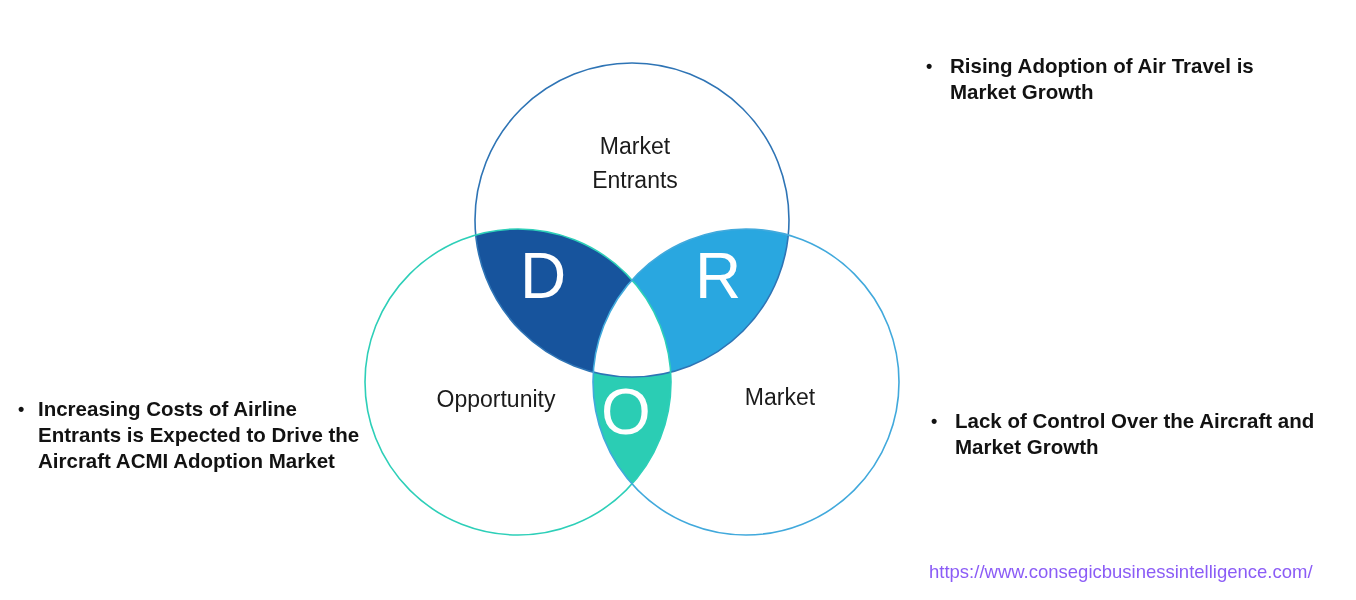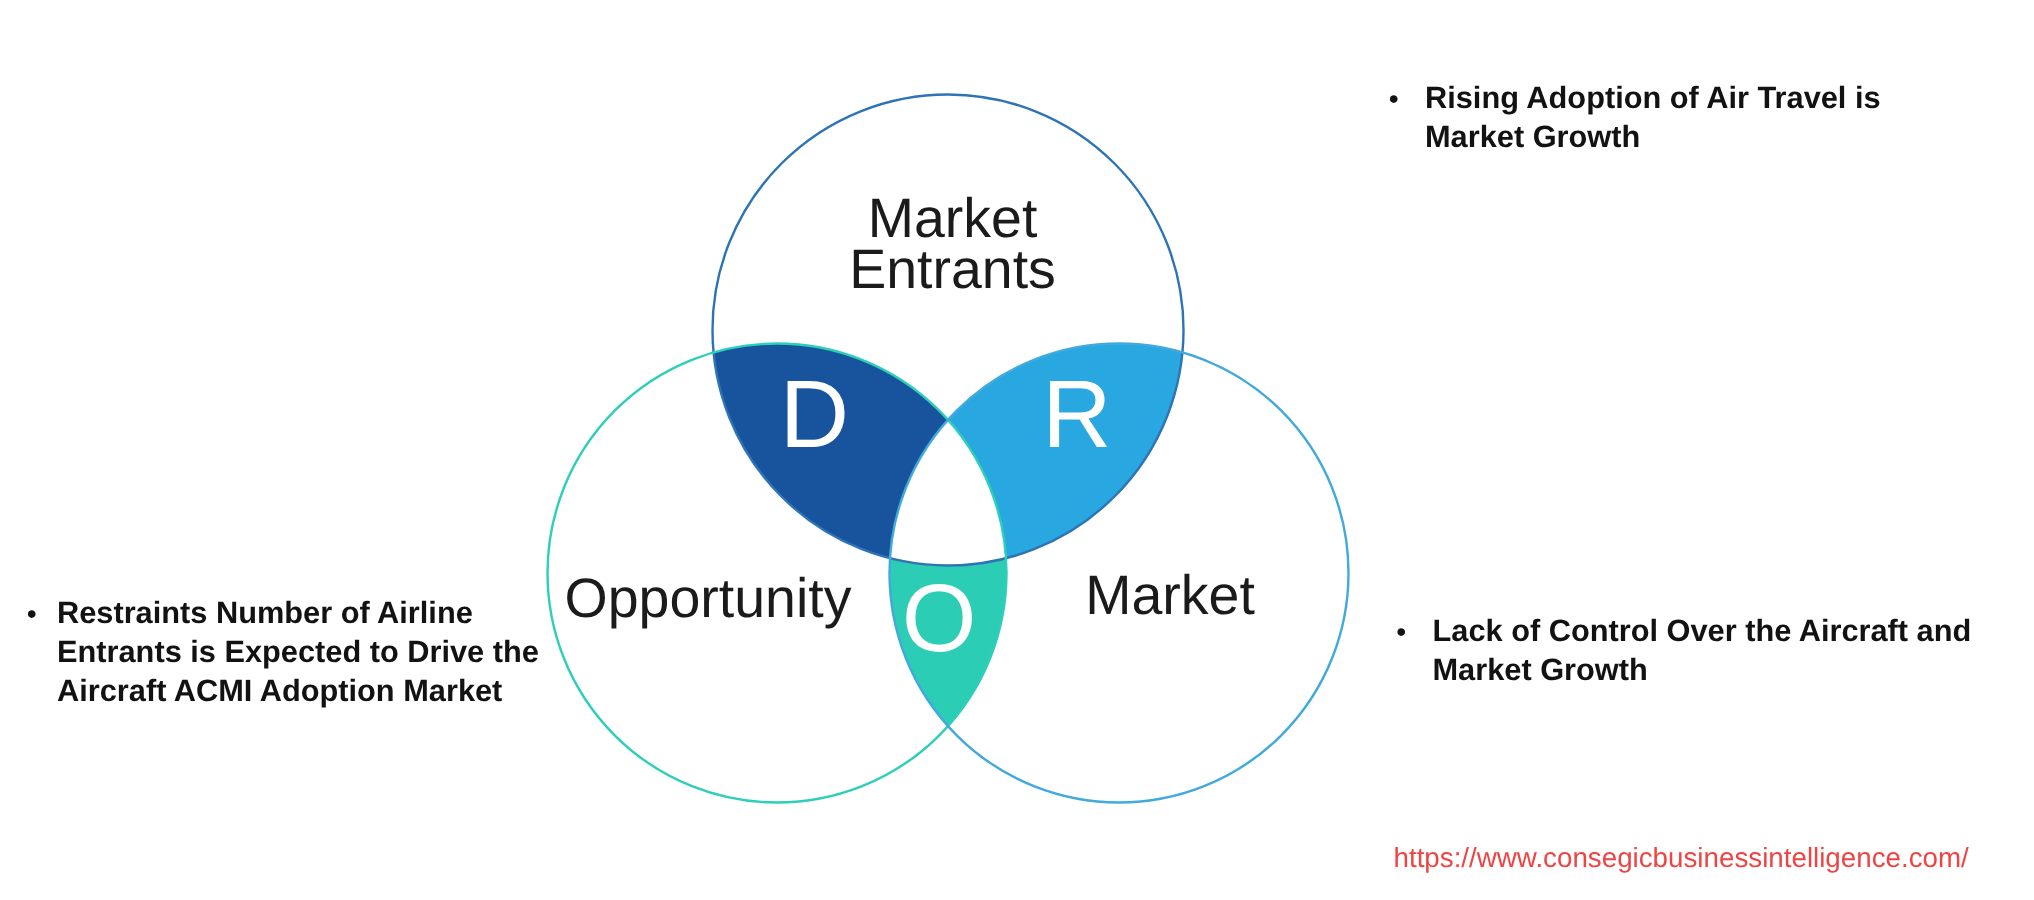--- a/index.html
+++ b/index.html
@@ -9,21 +9,21 @@
     background:#ffffff;
     overflow:hidden;
     font-family:"Liberation Sans", sans-serif;
   }
   .venn-svg{position:absolute;left:0;top:0;}
 
   .venn-label{
     position:absolute;
     transform:translate(-50%,-50%);
     text-align:center;
-    font-size:37px;
+    font-size:23px;
     line-height:34px;
     color:#1b1b1b;
     white-space:nowrap;
   }
   .venn-letter{
     position:absolute;
     transform:translate(-50%,-50%);
     font-size:64px;
     line-height:64px;
     color:#ffffff;
@@ -45,21 +45,21 @@
     flex:0 0 auto;
     font-size:18px;
     line-height:26px;
   }
   .bullet.left .marker{width:20px;}
   .footer-url{
     position:absolute;
     left:929px;top:561px;
     font-size:18.5px;
     line-height:22px;
-    color:#ef4444;
+    color:#8b5cf6;
     white-space:nowrap;
   }
 </style>
 </head>
 <body>
 
 <div class="canvas">
 
   <svg class="venn-svg" width="1356" height="600" viewBox="0 0 1356 600">
     <defs>
@@ -86,42 +86,42 @@
     <circle cx="632" cy="220" r="157" fill="none" stroke-width="1.6" stroke="#2E74B5"></circle>
     <circle cx="518" cy="382" r="153" fill="none" stroke-width="1.6" stroke="#2DCFB8"></circle>
     <circle cx="746" cy="382" r="153" fill="none" stroke-width="1.6" stroke="#41A9DC"></circle>
   </svg>
 
   <div class="venn-label" style="left:635px;top:163px;">
     <div>Market</div>
     <div>Entrants</div>
   </div>
 
-  <div class="venn-label" style="left:472px;top:399px;">Opportunity</div>
+  <div class="venn-label" style="left:496px;top:399px;">Opportunity</div>
 
   <div class="venn-label" style="left:780px;top:397px;">
     <div>Market</div>
   </div>
 
   <div class="venn-letter" style="left:543px;top:276px;">D</div>
   <div class="venn-letter" style="left:718px;top:276px;">R</div>
   <div class="venn-letter" style="left:626px;top:412px;">O</div>
 
   <div class="bullet" style="left:926px;top:53px;">
     <span class="marker">•</span>
     <span>
       <div>Rising Adoption of Air Travel is</div>
       <div>Market Growth</div>
     </span>
   </div>
 
   <div class="bullet left" style="left:18px;top:396px;">
     <span class="marker">•</span>
     <span>
-      <div>Restraints Number of Airline</div>
+      <div>Increasing Costs of Airline</div>
       <div>Entrants is Expected to Drive the</div>
       <div>Aircraft ACMI Adoption Market</div>
     </span>
   </div>
 
   <div class="bullet" style="left:931px;top:408px;">
     <span class="marker">•</span>
     <span>
       <div>Lack of Control Over the Aircraft and</div>
       <div>Market Growth</div>

